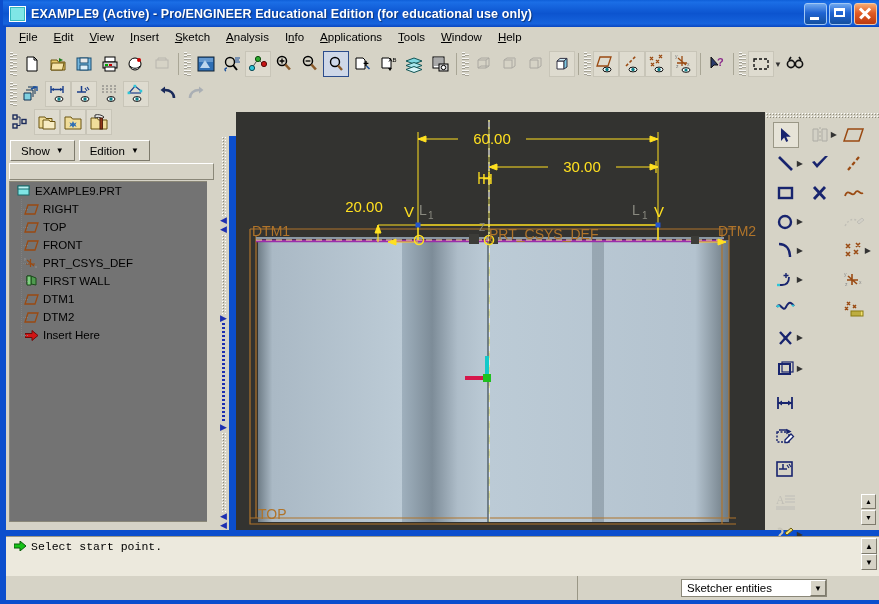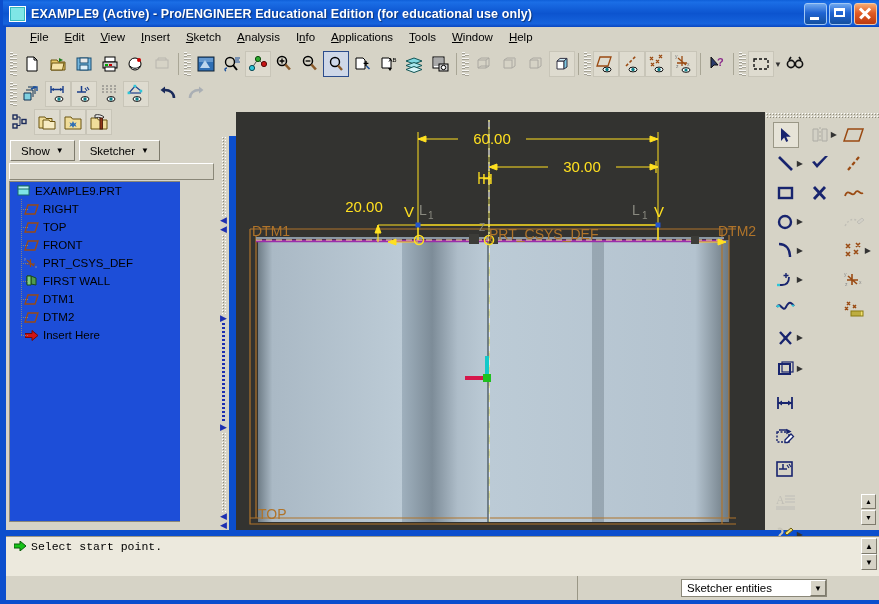--- a/index.html
+++ b/index.html
@@ -43,21 +43,21 @@
   .tbtn.min,.tbtn.max{background:linear-gradient(180deg,#6fa8ef,#1f63d2 45%,#15509f);}
   .tbtn.close{background:linear-gradient(180deg,#f7ab72,#e25b24 45%,#bb3a10);border-color:#f3c9a8;}
   .tbtn.min::after{content:"";position:absolute;left:5px;bottom:4px;width:9px;height:3px;background:#fff;}
   .tbtn.max::after{content:"";position:absolute;left:4px;top:4px;width:11px;height:9px;border:2px solid #fff;border-top-width:3px;box-sizing:border-box;}
   .tbtn.close .x1,.tbtn.close .x2{position:absolute;left:3px;top:8.5px;width:14px;height:2.6px;background:#fff;}
   .tbtn.close .x1{transform:rotate(45deg);} .tbtn.close .x2{transform:rotate(-45deg);}
 
   
   .menubar{
     position:absolute;left:3px;top:27px;width:873px;height:20px;
-    background:#d6d3c6;display:flex;align-items:center;padding-left:16px;
+    background:#d6d3c6;display:flex;align-items:center;padding-left:5px;
     box-sizing:border-box;
   }
   .menu-item{padding:2px 8px;color:#000;font-size:11.5px;white-space:nowrap;cursor:default;}
   .menu-item u{text-decoration:underline;}
 
   
   .tbarea{
     position:absolute;left:3px;top:47px;width:873px;height:89px;
     background:#d6d3c6;box-sizing:border-box;
   }
@@ -90,22 +90,22 @@
     background:#d6d3c6;border:1px solid #fff;border-right-color:#7d7a6c;border-bottom-color:#7d7a6c;
     font-size:11.5px;color:#000;cursor:default;white-space:nowrap;
   }
   .tb-btn .cv{margin-left:6px;font-size:8px;}
   .tree-head{
     position:absolute;left:3px;top:27px;width:205px;height:17px;
     background:#d6d3c6;border:1px solid #fff;border-right-color:#8a8778;border-bottom-color:#8a8778;
     box-sizing:border-box;
   }
   .tree-body{
-    position:absolute;left:3px;top:45px;width:171px;height:341px;
-    background:#1d4ed8;border:1px solid #8a8778;border-right:none;box-sizing:border-box;
+    position:absolute;left:3px;top:45px;width:198px;height:341px;
+    background:#737373;border:1px solid #8a8778;border-right:none;box-sizing:border-box;
     overflow:hidden;
   }
   .trow{display:flex;align-items:center;height:18px;padding-left:4px;cursor:default;white-space:nowrap;}
   .trow .lbl{font-size:11.5px;color:#000;margin-left:4px;}
   .trow.root{padding-left:6px;}
   .trow.child{padding-left:14px;position:relative;}
   .trow.child::before{
     content:"";position:absolute;left:11px;top:-1px;width:0;height:19px;
     border-left:1px dotted #808080;
   }
@@ -563,21 +563,21 @@
     </div>
   </div>
 
   <div class="treepanel">
     <div class="tree-toolbar">
       <div class="tb-btn">
         <span>Show</span>
         <span class="cv">▼</span>
       </div>
       <div class="tb-btn">
-        <span>Sketcher</span>
+        <span>Edition</span>
         <span class="cv">▼</span>
       </div>
     </div>
     <div class="tree-head"></div>
     <div class="tree-body" id="treelist">
         <div class="trow root">
           <span class="ti">
             <svg width="14" height="12" viewBox="0 0 14 12">
               <rect x="1" y="1" width="11" height="9" fill="#7fe6e6" stroke="#1a6a6a"></rect>
               <rect x="1" y="1" width="11" height="3" fill="#b8f2f2" stroke="#1a6a6a"></rect>

